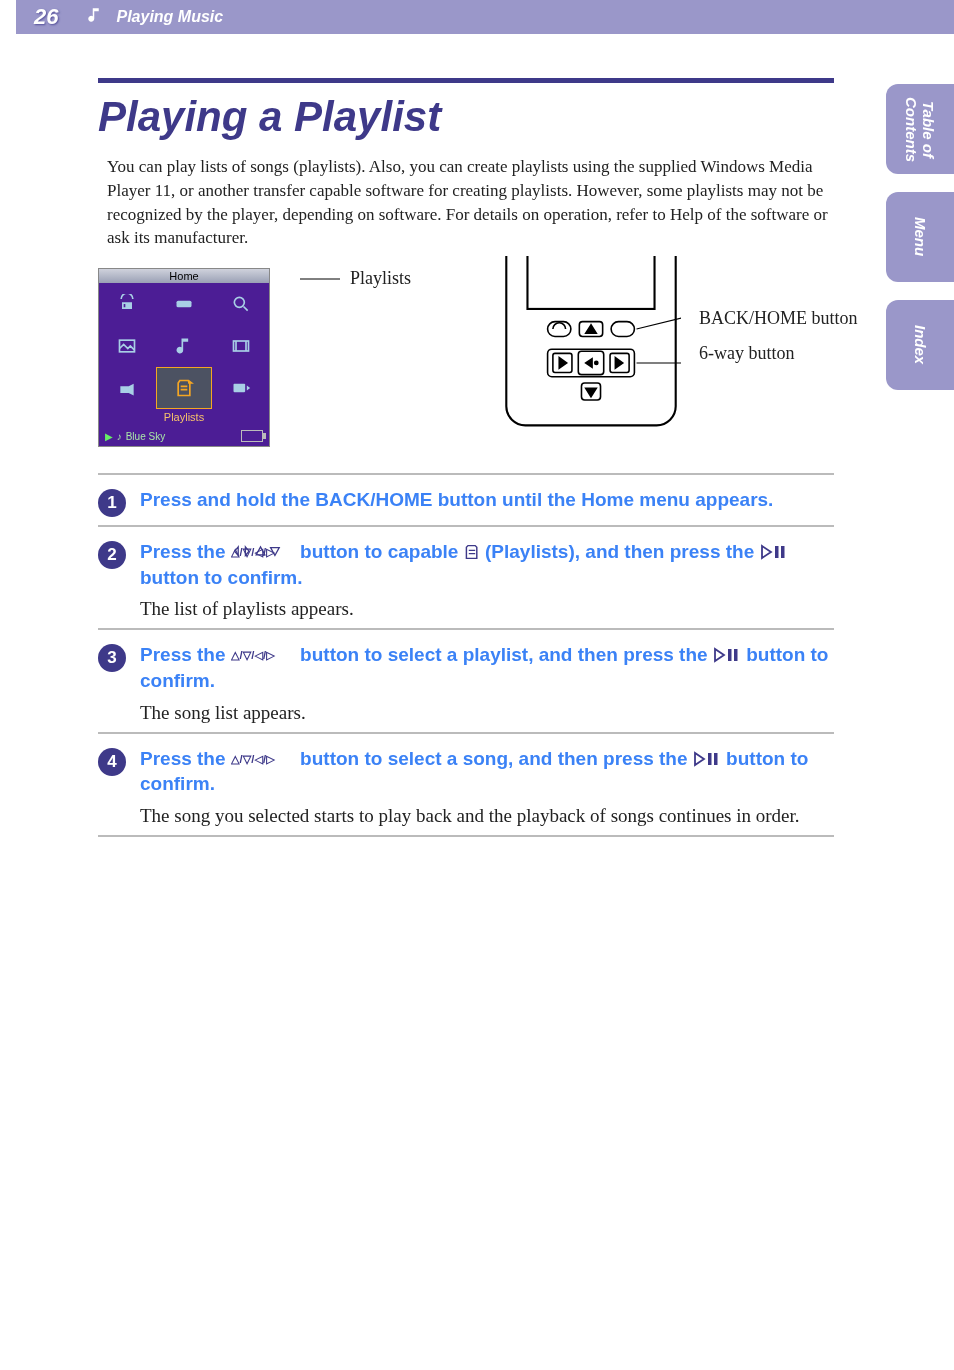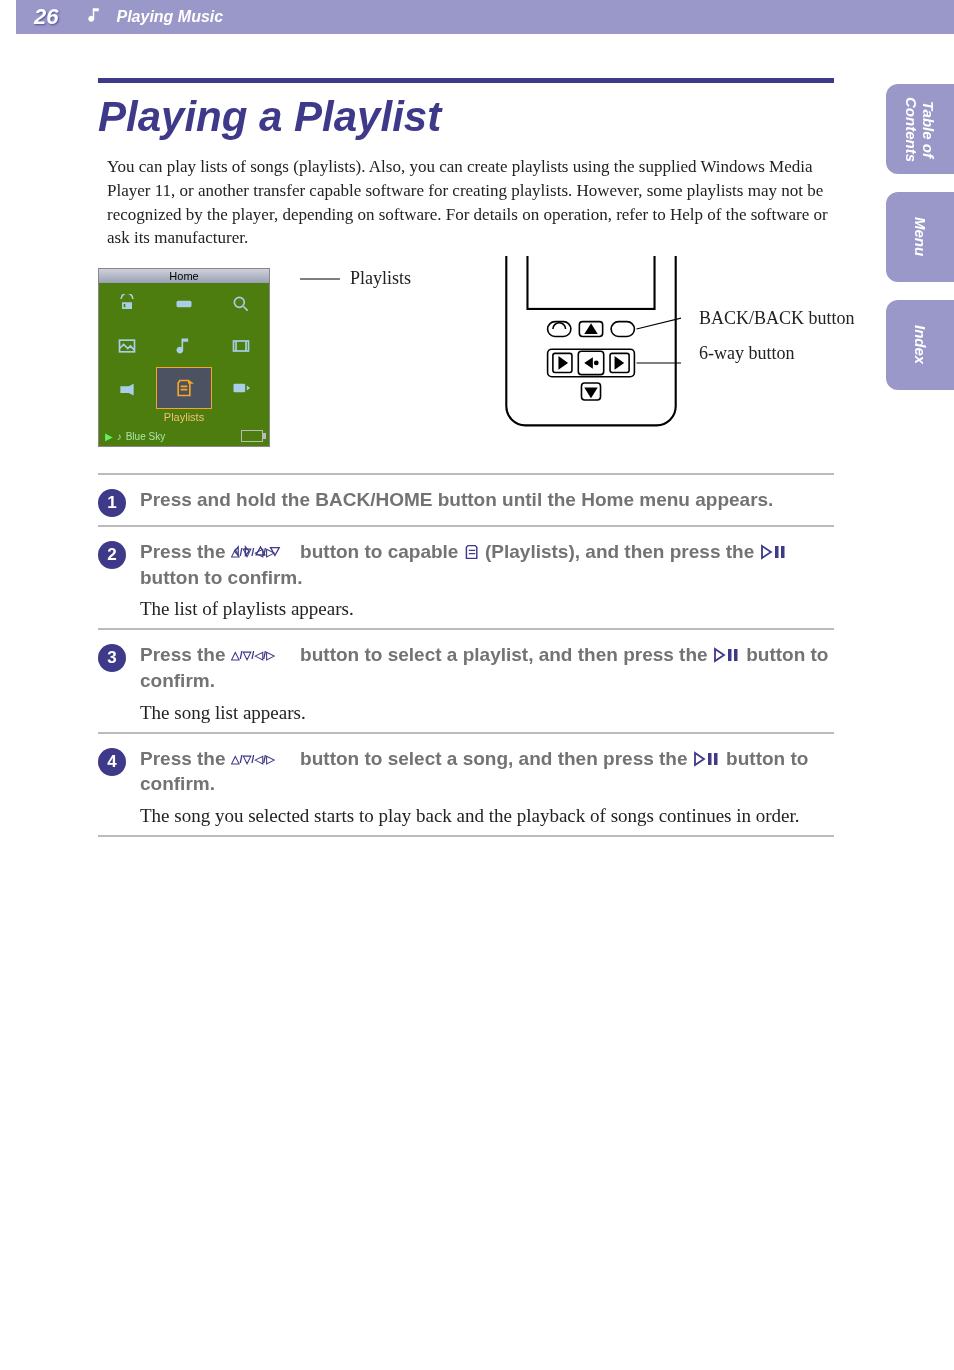--- a/index.html
+++ b/index.html
@@ -86,21 +86,21 @@
   }
   .figures {
     display: flex;
     gap: 30px;
     align-items: flex-start;
     margin-bottom: 26px;
   }
   
   .screenshot {
     width: 170px;
-    background: #4d7c0f;
+    background: #4c1d95;
     border: 1px solid #888;
   }
   .ss-title {
     background: linear-gradient(#cfd2dc,#9aa0b5);
     color: #000;
     font-size: 11px;
     text-align: center;
     padding: 1px 0;
   }
   .ss-grid {
@@ -183,21 +183,21 @@
     font-size: 17px;
     display: flex;
     align-items: center;
     justify-content: center;
     margin-top: 2px;
   }
   .step-body { flex: 1; }
   .step-body .lead {
     font-weight: 700;
     font-size: 19px;
-    color: #737373;
+    color: #3b82f6;
     line-height: 1.35;
   }
   .step-body .desc {
     font-family: Georgia, serif;
     font-size: 19px;
     margin-top: 8px;
   }
   .sym {
     display: inline-flex;
     vertical-align: -2px;
@@ -337,21 +337,21 @@
           <rect x="103" y="92" width="18" height="18" rx="2"></rect>
           <path d="M108 96v10l7-5z" fill="#000"></path>
           <rect x="76" y="120" width="18" height="16" rx="3"></rect>
           <path d="M85 133l-5-8h10z" fill="#000"></path>
         </g>
 
         <line x1="128" y1="69" x2="205" y2="50" stroke="#000"></line>
         <line x1="128" y1="101" x2="205" y2="101" stroke="#000"></line>
       </svg>
       <div class="callouts">
-        <div>BACK/BACK button</div>
+        <div>BACK/HOME button</div>
         <div>6-way button</div>
       </div>
     </div>
   </div>
 
   <div class="steps">
 
     <div class="step">
       <div class="step-num">1</div>
       <div class="step-body">

